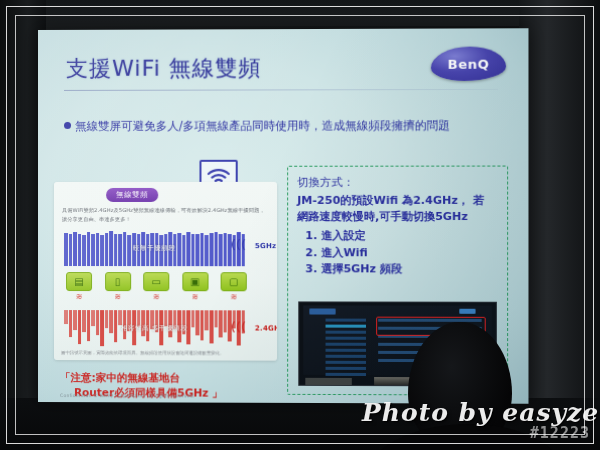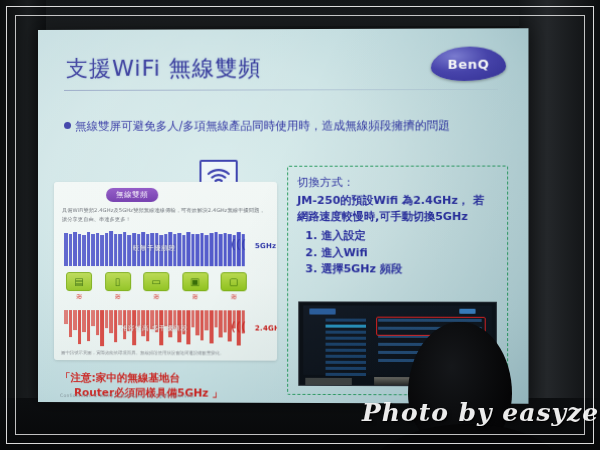--- a/index.html
+++ b/index.html
@@ -520,16 +520,17 @@
         <div class="tv-stand"></div>
       </div>
     </div>
 
   </div>
 
   <div class="head"></div>
   <div class="shoulder"></div>
 
   <div class="watermark">Photo by easyzen</div>
+  <div class="watermark-id">#12223</div>
 
   <div class="frame-outer"></div>
   <div class="frame-inner"></div>
 </div>
 
 </body></html>

